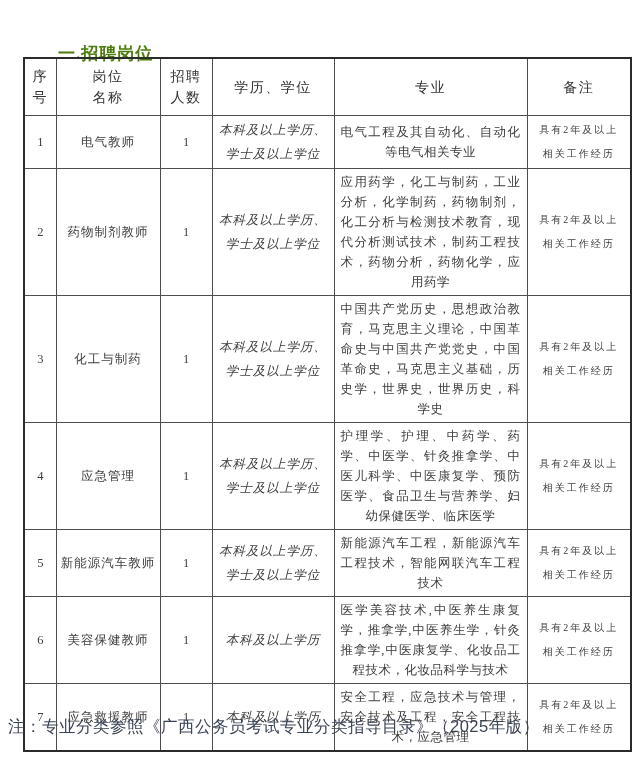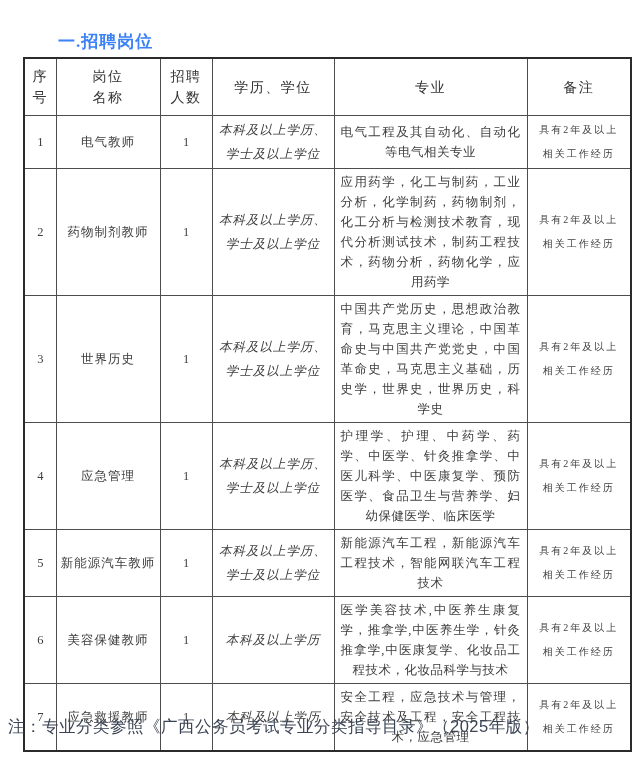--- a/index.html
+++ b/index.html
@@ -4,22 +4,22 @@
 <style>
   html,body{margin:0;padding:0;background:#ffffff;}
   .page{
     position:relative;
     width:644px;height:762px;
     background:#ffffff;
     font-family:"Liberation Serif","DejaVu Serif",serif;
     overflow:hidden;
   }
   .section-title{
-    position:absolute;left:58px;top:30px;
-    font-size:17px;font-weight:bold;color:#3b82f6;
+    position:absolute;left:58px;top:42px;
+    font-size:17px;font-weight:bold;color:#4d7c0f;
     letter-spacing:1px;
     text-align:right;
   }
   table.recruit{
     position:absolute;left:23px;top:57px;
     width:609px;
     border-collapse:collapse;table-layout:fixed;
     border:2px solid #2b2b2b;
   }
   .recruit th,.recruit td{
@@ -112,21 +112,21 @@
       <td class="cell-serial">1</td>
       <td class="cell-education">本科及以上学历、
 学士及以上学位</td>
       <td class="cell-major">应用药学，化工与制药，工业分析，化学制药，药物制剂，化工分析与检测技术教育，现代分析测试技术，制药工程技术，药物分析，药物化学，应用药学</td>
       <td class="cell-remark">具有2年及以上
 相关工作经历</td>
     </tr>
 
     <tr>
       <td class="cell-serial">3</td>
-      <td class="cell-position">世界历史</td>
+      <td class="cell-position">化工与制药</td>
       <td class="cell-serial">1</td>
       <td class="cell-education">本科及以上学历、
 学士及以上学位</td>
       <td class="cell-major">中国共产党历史，思想政治教育，马克思主义理论，中国革命史与中国共产党党史，中国革命史，马克思主义基础，历史学，世界史，世界历史，科学史</td>
       <td class="cell-remark">具有2年及以上
 相关工作经历</td>
     </tr>
 
     <tr>
       <td class="cell-serial">4</td>

